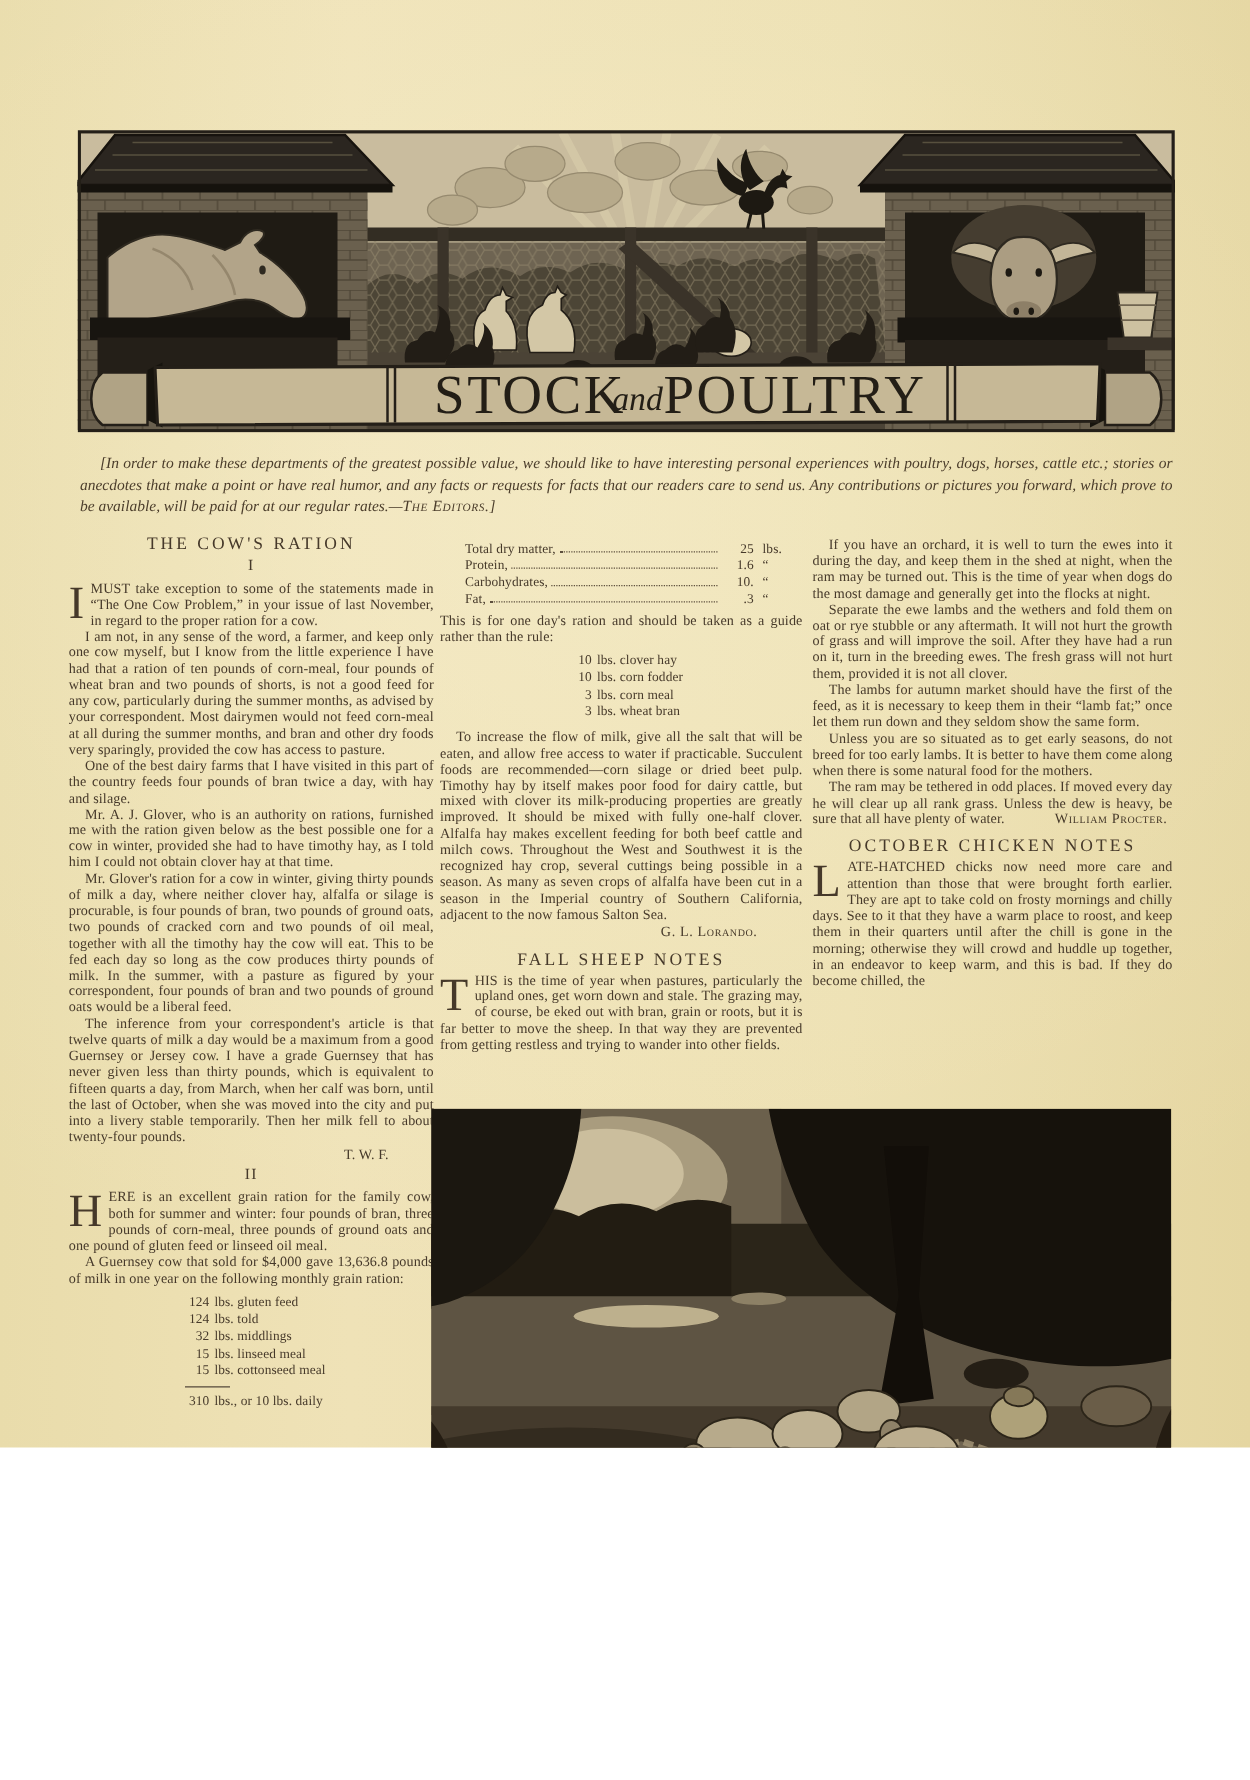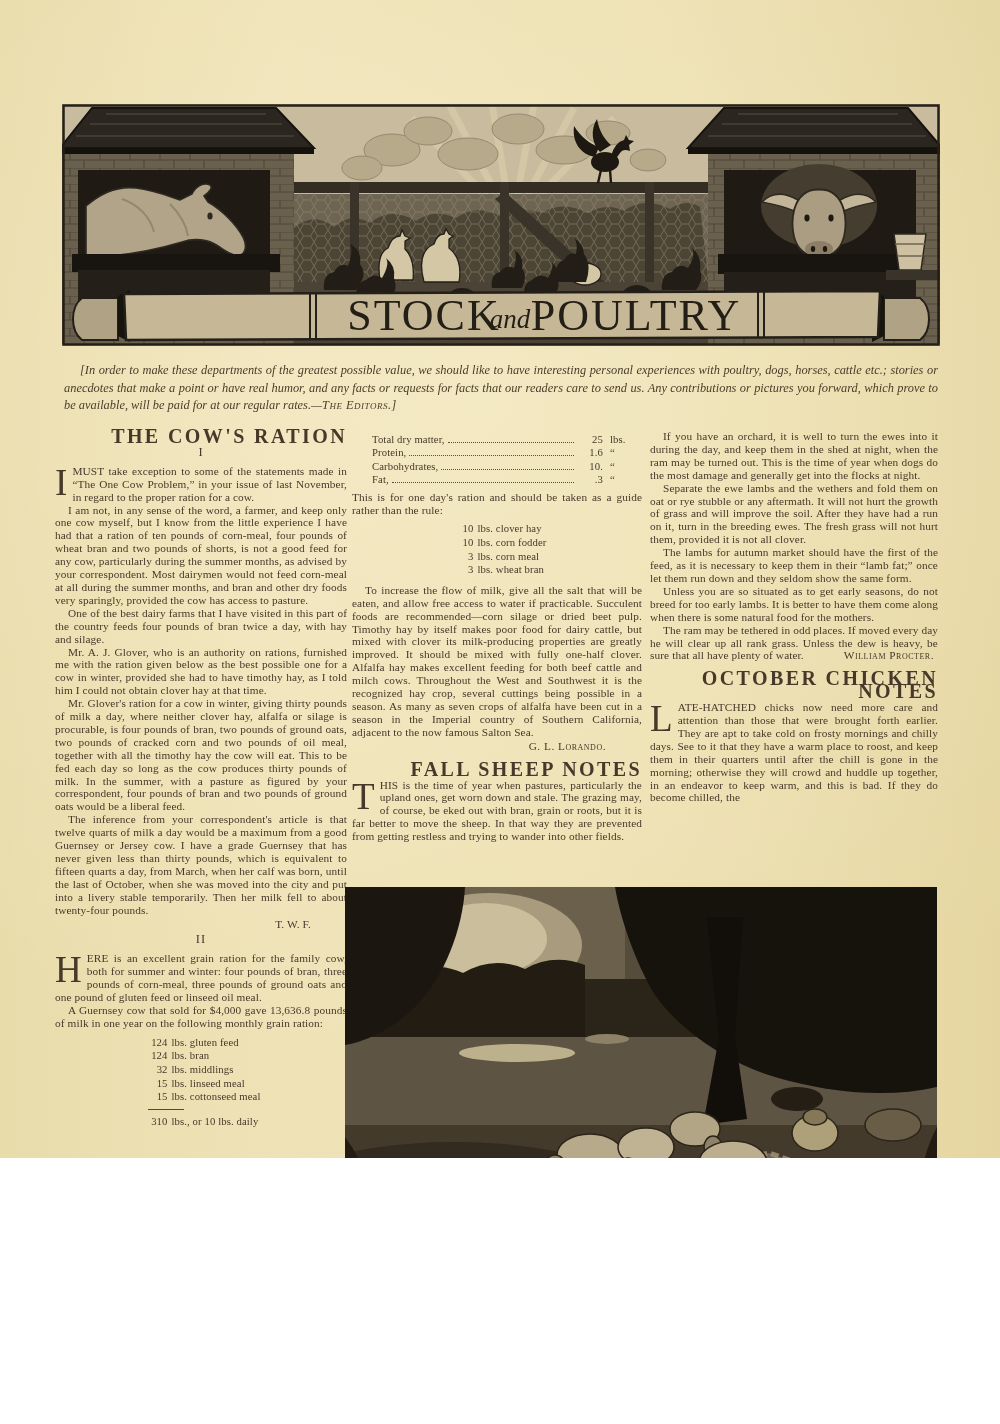--- a/index.html
+++ b/index.html
@@ -13,22 +13,22 @@
   .masthead{position:absolute;left:62px;top:104px;}
   .editorial{position:absolute;left:64px;top:362px;width:874px;
     font-style:italic;font-size:12.4px;line-height:17.5px;text-align:justify;
     text-indent:16px;color:#4b3d2b;}
   .sc{font-variant:small-caps;letter-spacing:.5px;}
   .col{position:absolute;width:292px;font-size:11.3px;line-height:12.9px;
     text-align:justify;letter-spacing:.1px;}
   .col1{left:55px;top:430px;}
   .col2{left:352px;top:432px;width:290px;}
   .col3{left:650px;top:430px;width:288px;}
-  .art-title{font-size:20px;font-weight:bold;letter-spacing:2.4px;
-    text-align:right;margin:0 0 3px;}
+  .art-title{font-size:14px;font-weight:normal;letter-spacing:2.4px;
+    text-align:center;margin:0 0 3px;}
   .mt{margin-top:10px;}
   .numeral{text-align:center;font-size:12.5px;letter-spacing:1px;margin:3px 0 6px;}
   p{margin:0;}
   .ind{text-indent:13px;}
   .dropcap{float:left;font-size:37px;line-height:29px;padding:3px 5px 0 0;}
   .sig-line{text-align:right;padding-right:36px;margin:1px 0 2px;}
   .sig-inline{float:right;font-variant:small-caps;letter-spacing:.5px;padding-right:4px;}
   .feed-list{width:-moz-max-content;width:max-content;margin:6px auto 7px;
     font-size:10.7px;line-height:13.6px;text-align:left;}
   .feed-row{display:flex;}
@@ -188,21 +188,21 @@
     <div class="numeral">II</div>
     <p><span class="dropcap">H</span><span>ERE is an excellent grain ration for the family cow, both for summer and winter: four pounds of bran, three pounds of corn-meal, three pounds of ground oats and one pound of gluten feed or linseed oil meal.</span></p>
     <p class="ind">A Guernsey cow that sold for $4,000 gave 13,636.8 pounds of milk in one year on the following monthly grain ration:</p>
     <div class="feed-list">
       <div class="feed-row">
           <span class="feed-qty">124</span>
           <span>lbs. gluten feed</span>
         </div>
       <div class="feed-row">
           <span class="feed-qty">124</span>
-          <span>lbs. bran</span>
+          <span>lbs. told</span>
         </div>
       <div class="feed-row">
           <span class="feed-qty">32</span>
           <span>lbs. middlings</span>
         </div>
       <div class="feed-row">
           <span class="feed-qty">15</span>
           <span>lbs. linseed meal</span>
         </div>
       <div class="feed-row">

